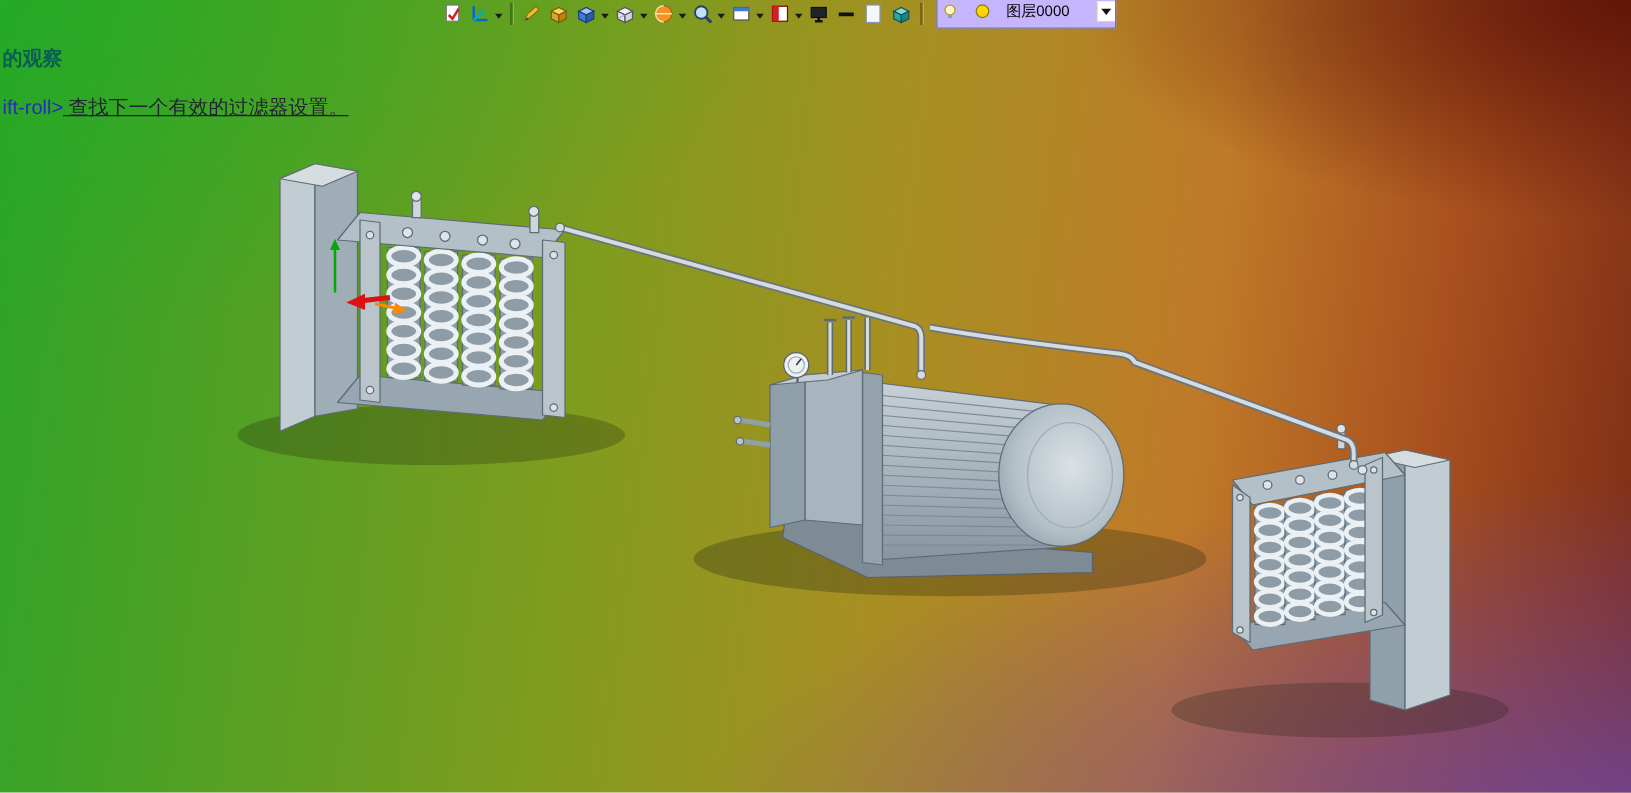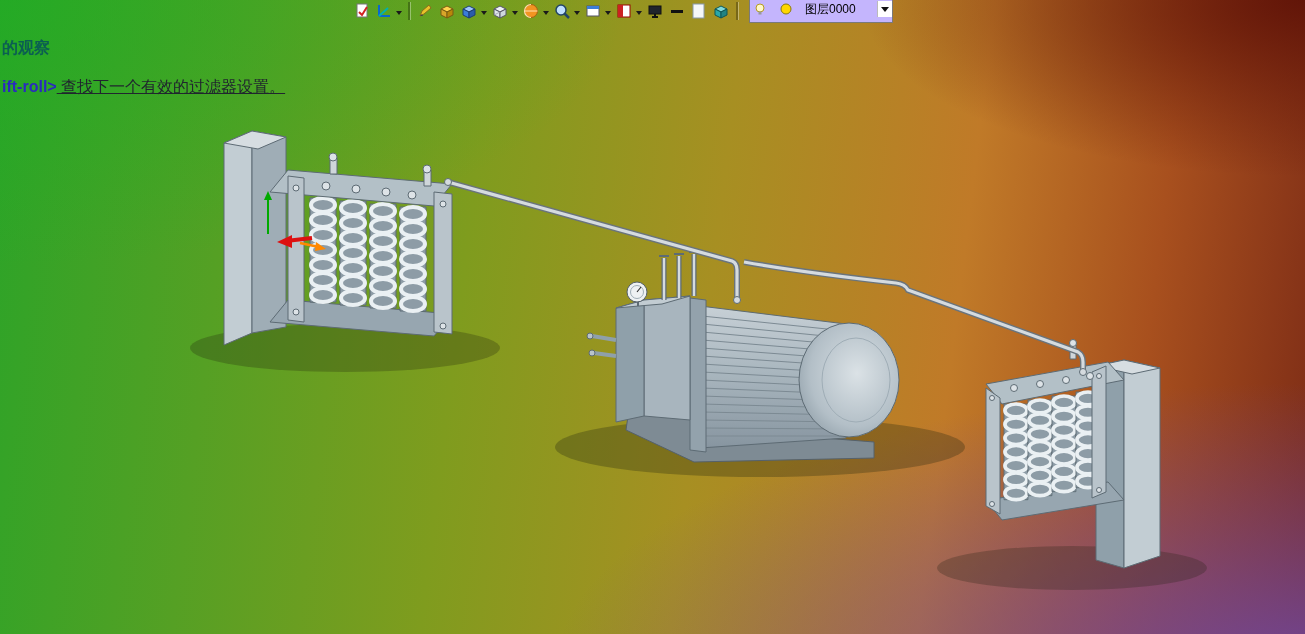--- a/index.html
+++ b/index.html
@@ -10,21 +10,21 @@
       radial-gradient(120% 95% at 100% 106%, rgba(112,72,162,0.92) 0%, rgba(112,72,162,0.45) 24%, rgba(112,72,162,0) 48%),
       radial-gradient(55% 45% at 100% 0%, rgba(92,16,6,0.88) 0%, rgba(92,16,6,0) 62%),
       radial-gradient(80% 70% at 0% 0%, rgba(30,175,35,0.55), rgba(30,175,35,0) 60%),
       linear-gradient(97deg,#2ba428 0%,#55a024 18%,#7f9c1e 36%,#a78f22 54%,#c07a28 72%,#a8501e 86%,#7c2b16 100%);
   }
   
   .cmd{
     position:absolute;left:2px;top:15px;z-index:5;font-size:16px;line-height:13px;white-space:pre;
   }
   .cmd .l1{color:var(--cmd-line1,#0b5e52);font-weight:bold;}
-  .cmd .prompt{color:var(--cmd-prompt,#2a2ac0);font-weight:bold;}
+  .cmd .prompt{color:var(--cmd-prompt,#2a2ac0);font-weight:normal;}
   .cmd .msg{color:var(--cmd-text,#20262e);text-decoration:underline;}
   
   .toolbar{
     position:absolute;left:352px;top:0;height:22px;z-index:6;
     display:flex;align-items:center;gap:2px;
   }
   .tb-btn{width:20px;height:20px;display:flex;align-items:center;justify-content:center;cursor:default;}
   .tb-btn svg{display:block;}
   .dd{width:0;height:0;border:3px solid transparent;border-top:4px solid #1a1a1a;margin:6px 1px 0 0;}
   .tb-div{width:2px;height:18px;margin:0 3px;background:rgba(0,0,0,0.28);box-shadow:1px 0 0 rgba(255,255,255,0.35);}

